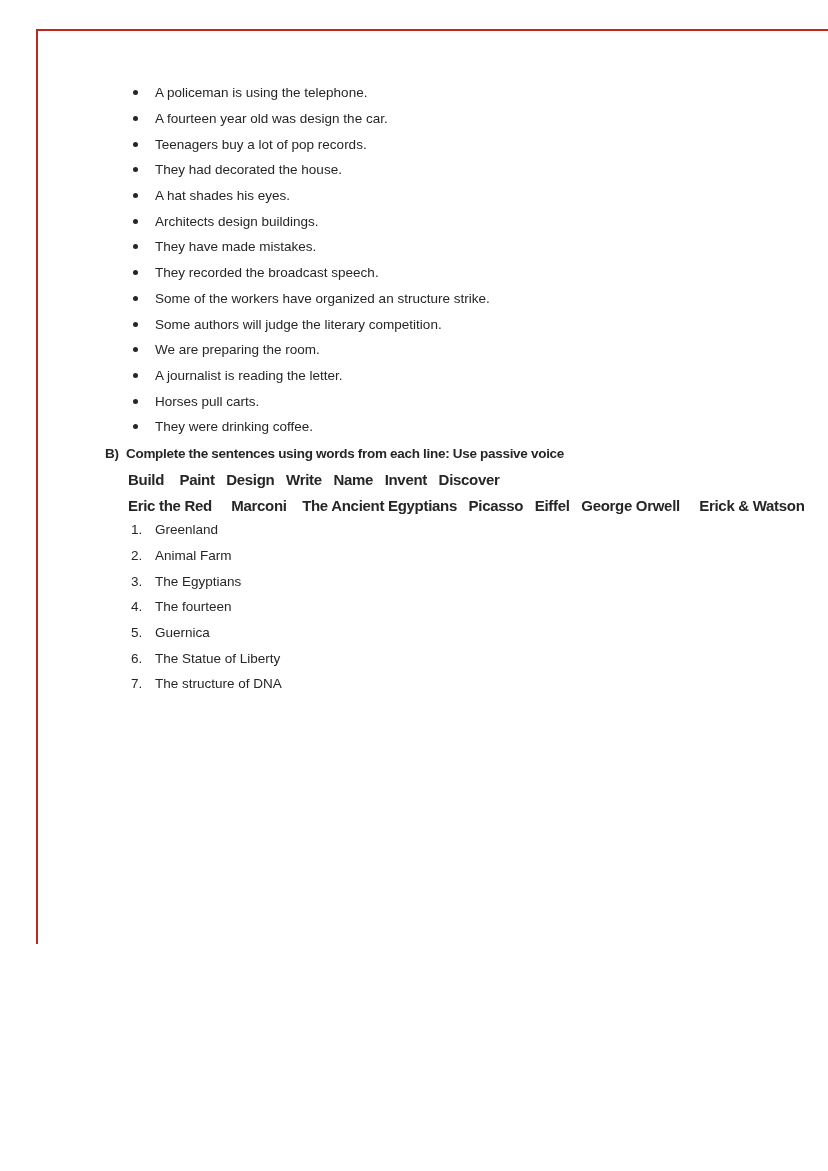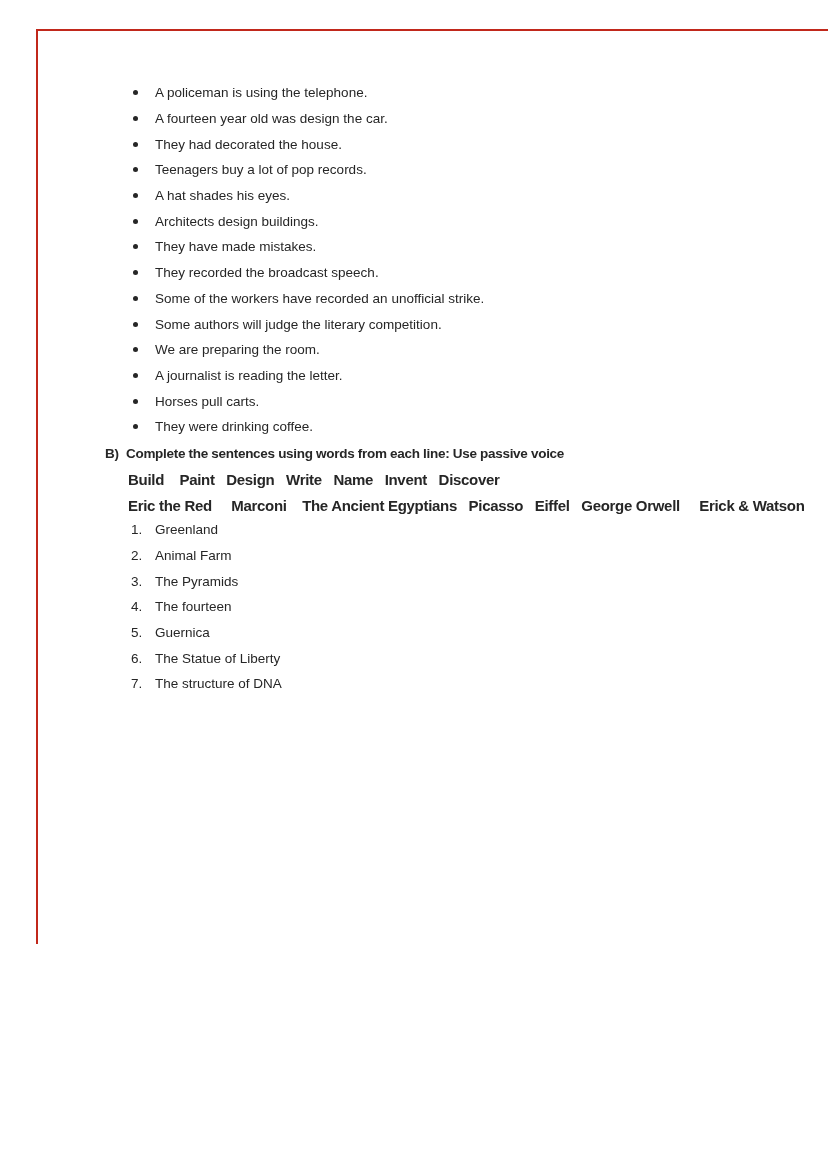--- a/index.html
+++ b/index.html
@@ -112,45 +112,45 @@
     <div class="row">
         <span class="marker"></span>
         <span>A policeman is using the telephone.</span>
       </div>
     <div class="row">
         <span class="marker"></span>
         <span>A fourteen year old was design the car.</span>
       </div>
     <div class="row">
         <span class="marker"></span>
+        <span>Teenagers buy a lot of pop records.</span>
+      </div>
+    <div class="row">
+        <span class="marker"></span>
         <span>They had decorated the house.</span>
       </div>
     <div class="row">
         <span class="marker"></span>
-        <span>Teenagers buy a lot of pop records.</span>
-      </div>
-    <div class="row">
-        <span class="marker"></span>
         <span>A hat shades his eyes.</span>
       </div>
     <div class="row">
         <span class="marker"></span>
         <span>Architects design buildings.</span>
       </div>
     <div class="row">
         <span class="marker"></span>
         <span>They have made mistakes.</span>
       </div>
     <div class="row">
         <span class="marker"></span>
         <span>They recorded the broadcast speech.</span>
       </div>
     <div class="row">
         <span class="marker"></span>
-        <span>Some of the workers have recorded an unofficial strike.</span>
+        <span>Some of the workers have organized an structure strike.</span>
       </div>
     <div class="row">
         <span class="marker"></span>
         <span>Some authors will judge the literary competition.</span>
       </div>
     <div class="row">
         <span class="marker"></span>
         <span>We are preparing the room.</span>
       </div>
     <div class="row">
@@ -179,21 +179,21 @@
     <div class="row">
         <span class="num">1.</span>
         <span>Greenland</span>
       </div>
     <div class="row">
         <span class="num">2.</span>
         <span>Animal Farm</span>
       </div>
     <div class="row">
         <span class="num">3.</span>
-        <span>The Pyramids</span>
+        <span>The Egyptians</span>
       </div>
     <div class="row">
         <span class="num">4.</span>
         <span>The fourteen</span>
       </div>
     <div class="row">
         <span class="num">5.</span>
         <span>Guernica</span>
       </div>
     <div class="row">

